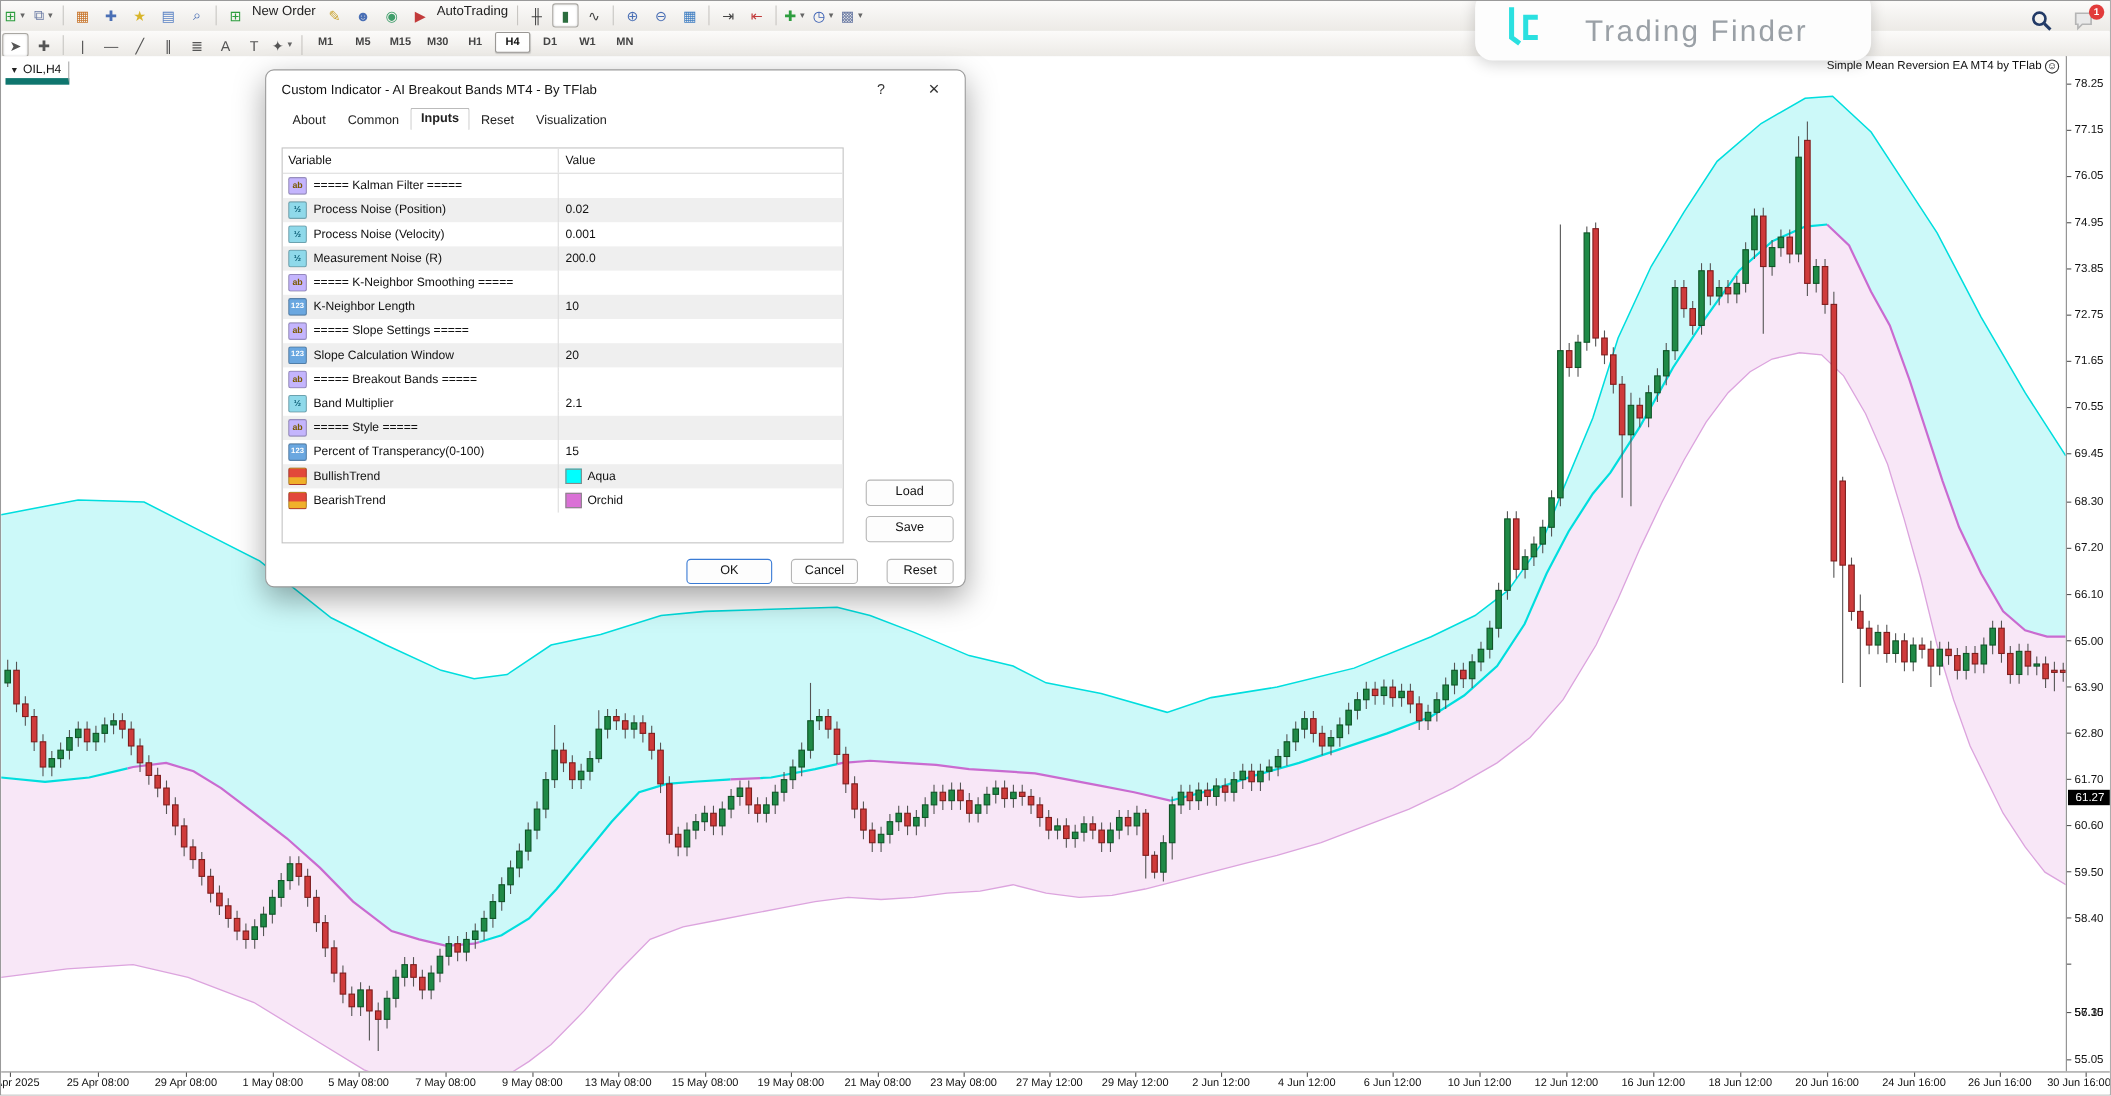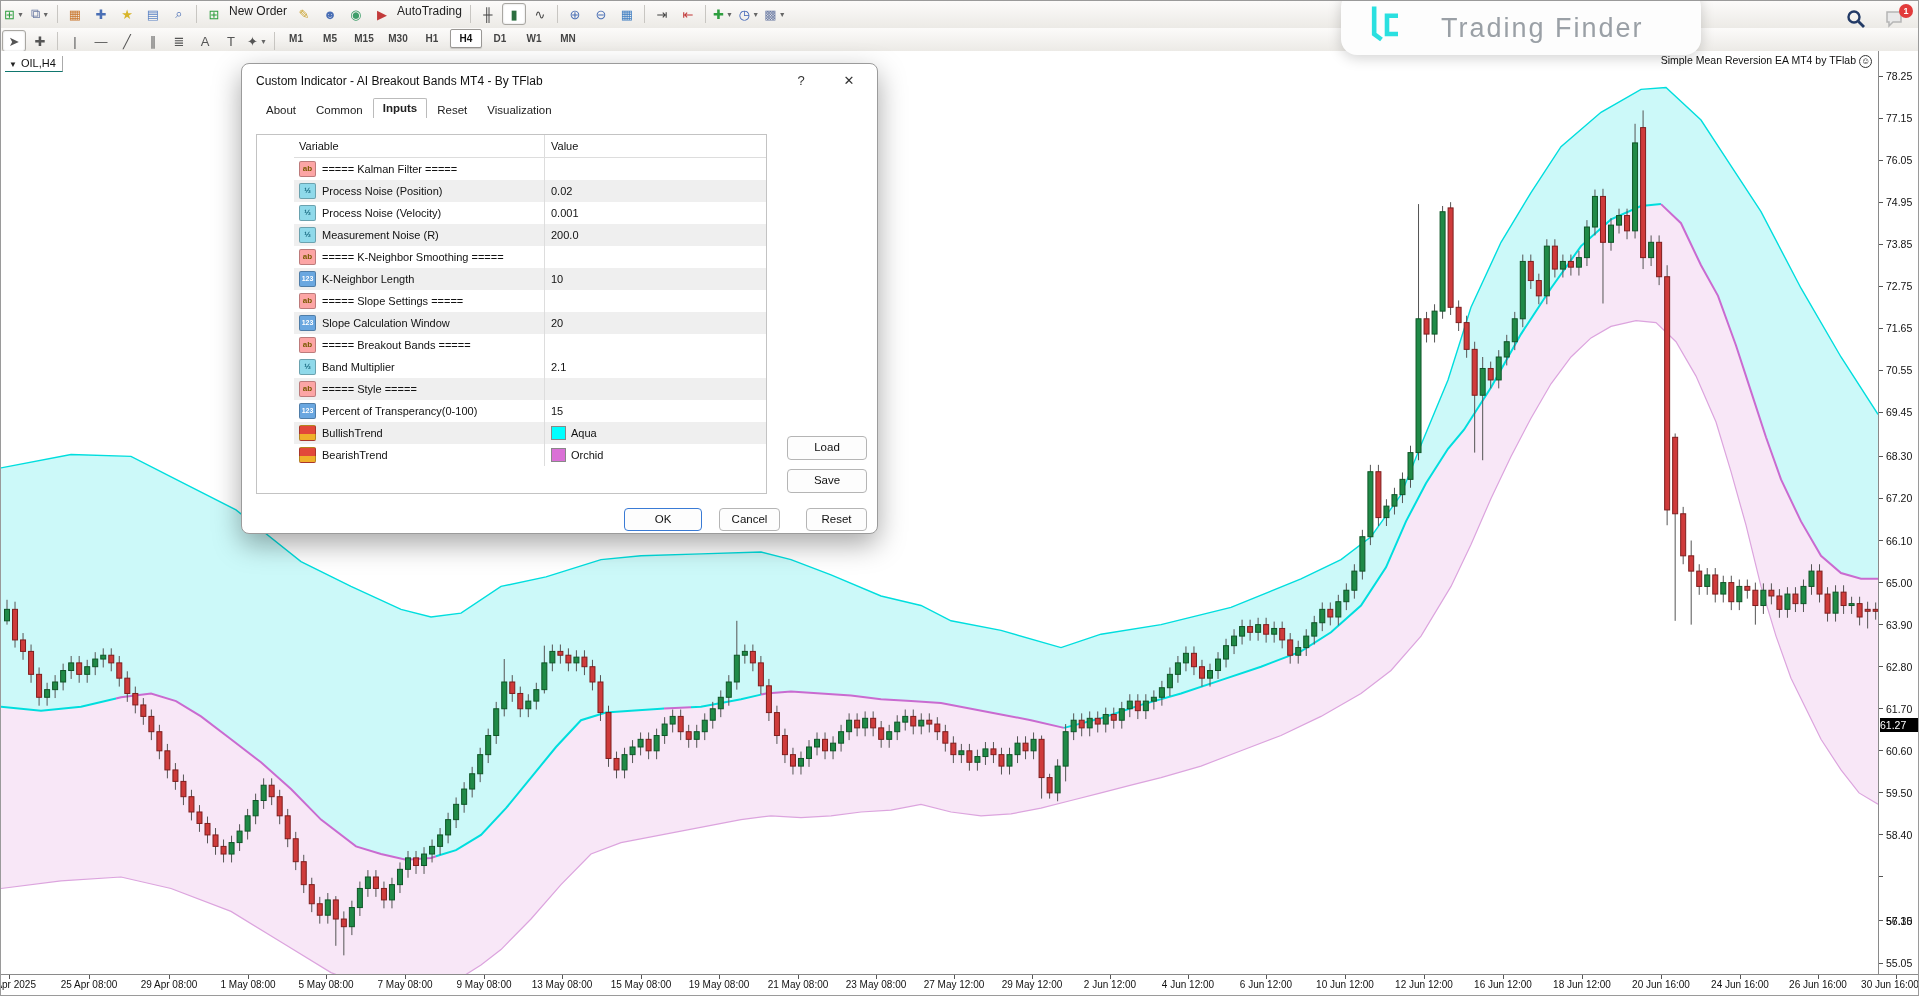--- a/index.html
+++ b/index.html
@@ -11,55 +11,55 @@
   .tico{display:inline-flex;align-items:center;justify-content:center;height:20px;min-width:22px;margin:2px 1px;border:1px solid transparent;border-radius:3px;font-size:13px;color:#555;cursor:default;vertical-align:top;}
   .tico.active{background:#fff;border-color:#a9a7a2;box-shadow:inset 0 0 2px #ccc;}
   .tico .dd{font-size:7px;color:#666;margin-left:2px;}
   .tlabel{font-size:12px;color:#222;margin:0 4px 0 2px;}
   .vsep{display:inline-block;width:1px;height:18px;background:#c8c6c2;margin:4px 4px;vertical-align:top;}
   .tfbtn{display:inline-block;min-width:24px;text-align:center;font-size:10px;font-weight:bold;color:#444;padding:3px 3px;margin:1px 1px;border:1px solid transparent;border-radius:2px;vertical-align:top;}
   .tfbtn.active{background:#fff;border-color:#9a9895;box-shadow:0 1px 1px rgba(0,0,0,.15);color:#111;}
   
   #chart{position:absolute;left:0;top:50px;width:1877px;height:923px;background:#fff;}
   #plot{position:absolute;left:0;top:0;}
-  #symtab{position:absolute;left:4px;top:55px;font-size:11px;color:#111;background:#fff;padding:1px 6px 2px 4px;border-right:1px solid #aaa;border-bottom:1px solid #0f766e;z-index:3;}
+  #symtab{position:absolute;left:4px;top:55px;font-size:11px;color:#111;background:#fff;padding:1px 6px 2px 4px;border-right:1px solid #aaa;border-bottom:6px solid #0f766e;z-index:3;}
   #symtab .car{font-size:8px;margin-right:4px;color:#222;}
   #ealabel{position:absolute;top:53px;right:46px;font-size:10.5px;color:#111;z-index:3;}
   #ealabel .smiley{display:inline-block;border:1px solid #333;border-radius:50%;width:11px;height:11px;line-height:11px;text-align:center;font-size:9px;margin-left:3px;}
   
   #yaxis{position:absolute;left:1877px;top:50px;width:42px;height:923px;background:#fff;border-left:1px solid #8a8a8a;z-index:2;}
   .ytick{position:absolute;left:7px;font-size:10.5px;color:#111;}
   .ydash{position:absolute;left:0;width:4px;height:1px;background:#555;}
-  #pricetag{position:absolute;left:1px;width:40px;background:#000;color:#fff;font-size:10.5px;padding:1px 0;z-index:3;}
+  #pricetag{position:absolute;left:1px;width:40px;background:#000;color:#fff;font-size:10.5px;text-align:center;padding:1px 0;z-index:3;}
   
   #xaxis{position:absolute;left:0;top:973px;width:1919px;height:23px;background:#fff;border-top:1px solid #8a8a8a;z-index:2;}
   .xtick{position:absolute;top:4px;font-size:10px;color:#111;transform:translateX(-50%);white-space:nowrap;}
   .xdash{position:absolute;top:0;width:1px;height:4px;background:#555;}
   
   #tflogo{position:absolute;left:1340px;top:-10px;width:360px;height:64px;background:#fdfdfd;border-radius:16px;box-shadow:0 3px 14px rgba(0,0,0,.18);z-index:4;display:flex;align-items:center;padding-left:24px;box-sizing:border-box;}
   #tflogo .txt{font-size:27px;color:#9aa0a6;letter-spacing:2px;margin-left:32px;margin-top:10px;}
   #hdricons{position:absolute;right:12px;top:8px;z-index:4;}
   .hico{display:inline-block;vertical-align:top;margin-left:14px;position:relative;}
   #notifbadge{position:absolute;top:-5px;right:-7px;background:#e23b3b;color:#fff;border-radius:50%;width:14px;height:14px;font-size:9px;line-height:14px;text-align:center;font-weight:bold;}
   
   #dlg{position:absolute;left:240px;top:62px;width:637px;height:471px;background:#fff;border:1px solid #9b9b9b;border-radius:8px;box-shadow:0 10px 28px rgba(0,0,0,.35);z-index:5;box-sizing:border-box;}
   #dlgtitle{position:absolute;left:14px;top:10px;font-size:12px;color:#111;}
   #dlghelp{position:absolute;right:64px;top:6px;width:24px;height:22px;text-align:center;font-size:13px;color:#333;line-height:22px;}
   #dlgclose{position:absolute;right:14px;top:6px;width:28px;height:22px;text-align:center;font-size:13px;color:#333;line-height:22px;}
   #dlgtabs{position:absolute;left:14px;top:36px;height:22px;}
   .dtab{display:inline-block;font-size:11.5px;color:#222;padding:3px 9px 4px;border:1px solid transparent;border-bottom:none;border-radius:2px 2px 0 0;}
   .dtab.active{border-color:#bbb;background:#fff;position:relative;top:-2px;font-weight:bold;}
   #dtable{position:absolute;left:14px;top:70px;width:509px;height:358px;border:1px solid #c3c3c3;overflow:hidden;background:#fff;}
-  .drow{display:flex;height:22px;line-height:22px;font-size:11px;color:#111;margin-left:37px;}
+  .drow{display:flex;height:22px;line-height:22px;font-size:11px;color:#111;}
   .drow.head{border-bottom:1px solid #ddd;}
   .drow.odd{background:#efefef;}
   .dcell1{width:245px;padding-left:5px;display:flex;align-items:center;overflow:hidden;white-space:nowrap;}
   .dcell2{flex:1;padding-left:6px;border-left:1px solid #ddd;display:flex;align-items:center;white-space:nowrap;}
   .vicon{display:inline-block;width:15px;height:14px;border-radius:2px;font-size:8px;font-weight:bold;text-align:center;line-height:14px;margin-right:6px;flex:0 0 15px;border:1px solid rgba(0,0,0,.25);}
-  .vicon.t-string{background:#fca5a5;color:#7a5a00;}
+  .vicon.t-string{background:#c4b5fd;color:#7a5a00;}
   .vicon.t-double{background:#8fd9ea;color:#0b5d75;}
   .vicon.t-int{background:#6aa7e0;color:#fff;font-size:7px;}
   .vicon.t-color{background:linear-gradient(#e2483a 55%,#f0b02a 55%);color:transparent;}
   .swatch{display:inline-block;width:13px;height:12px;border:1px solid #888;margin-right:5px;}
   .dbtn{position:absolute;font-size:11.5px;color:#111;background:#fdfdfd;border:1px solid #b5b5b5;border-radius:4px;text-align:center;line-height:20px;}
   .dbtn.primary{border:1.5px solid #3a7bd5;}
   
   .noselect{user-select:none;}
 </style>
 </head>

